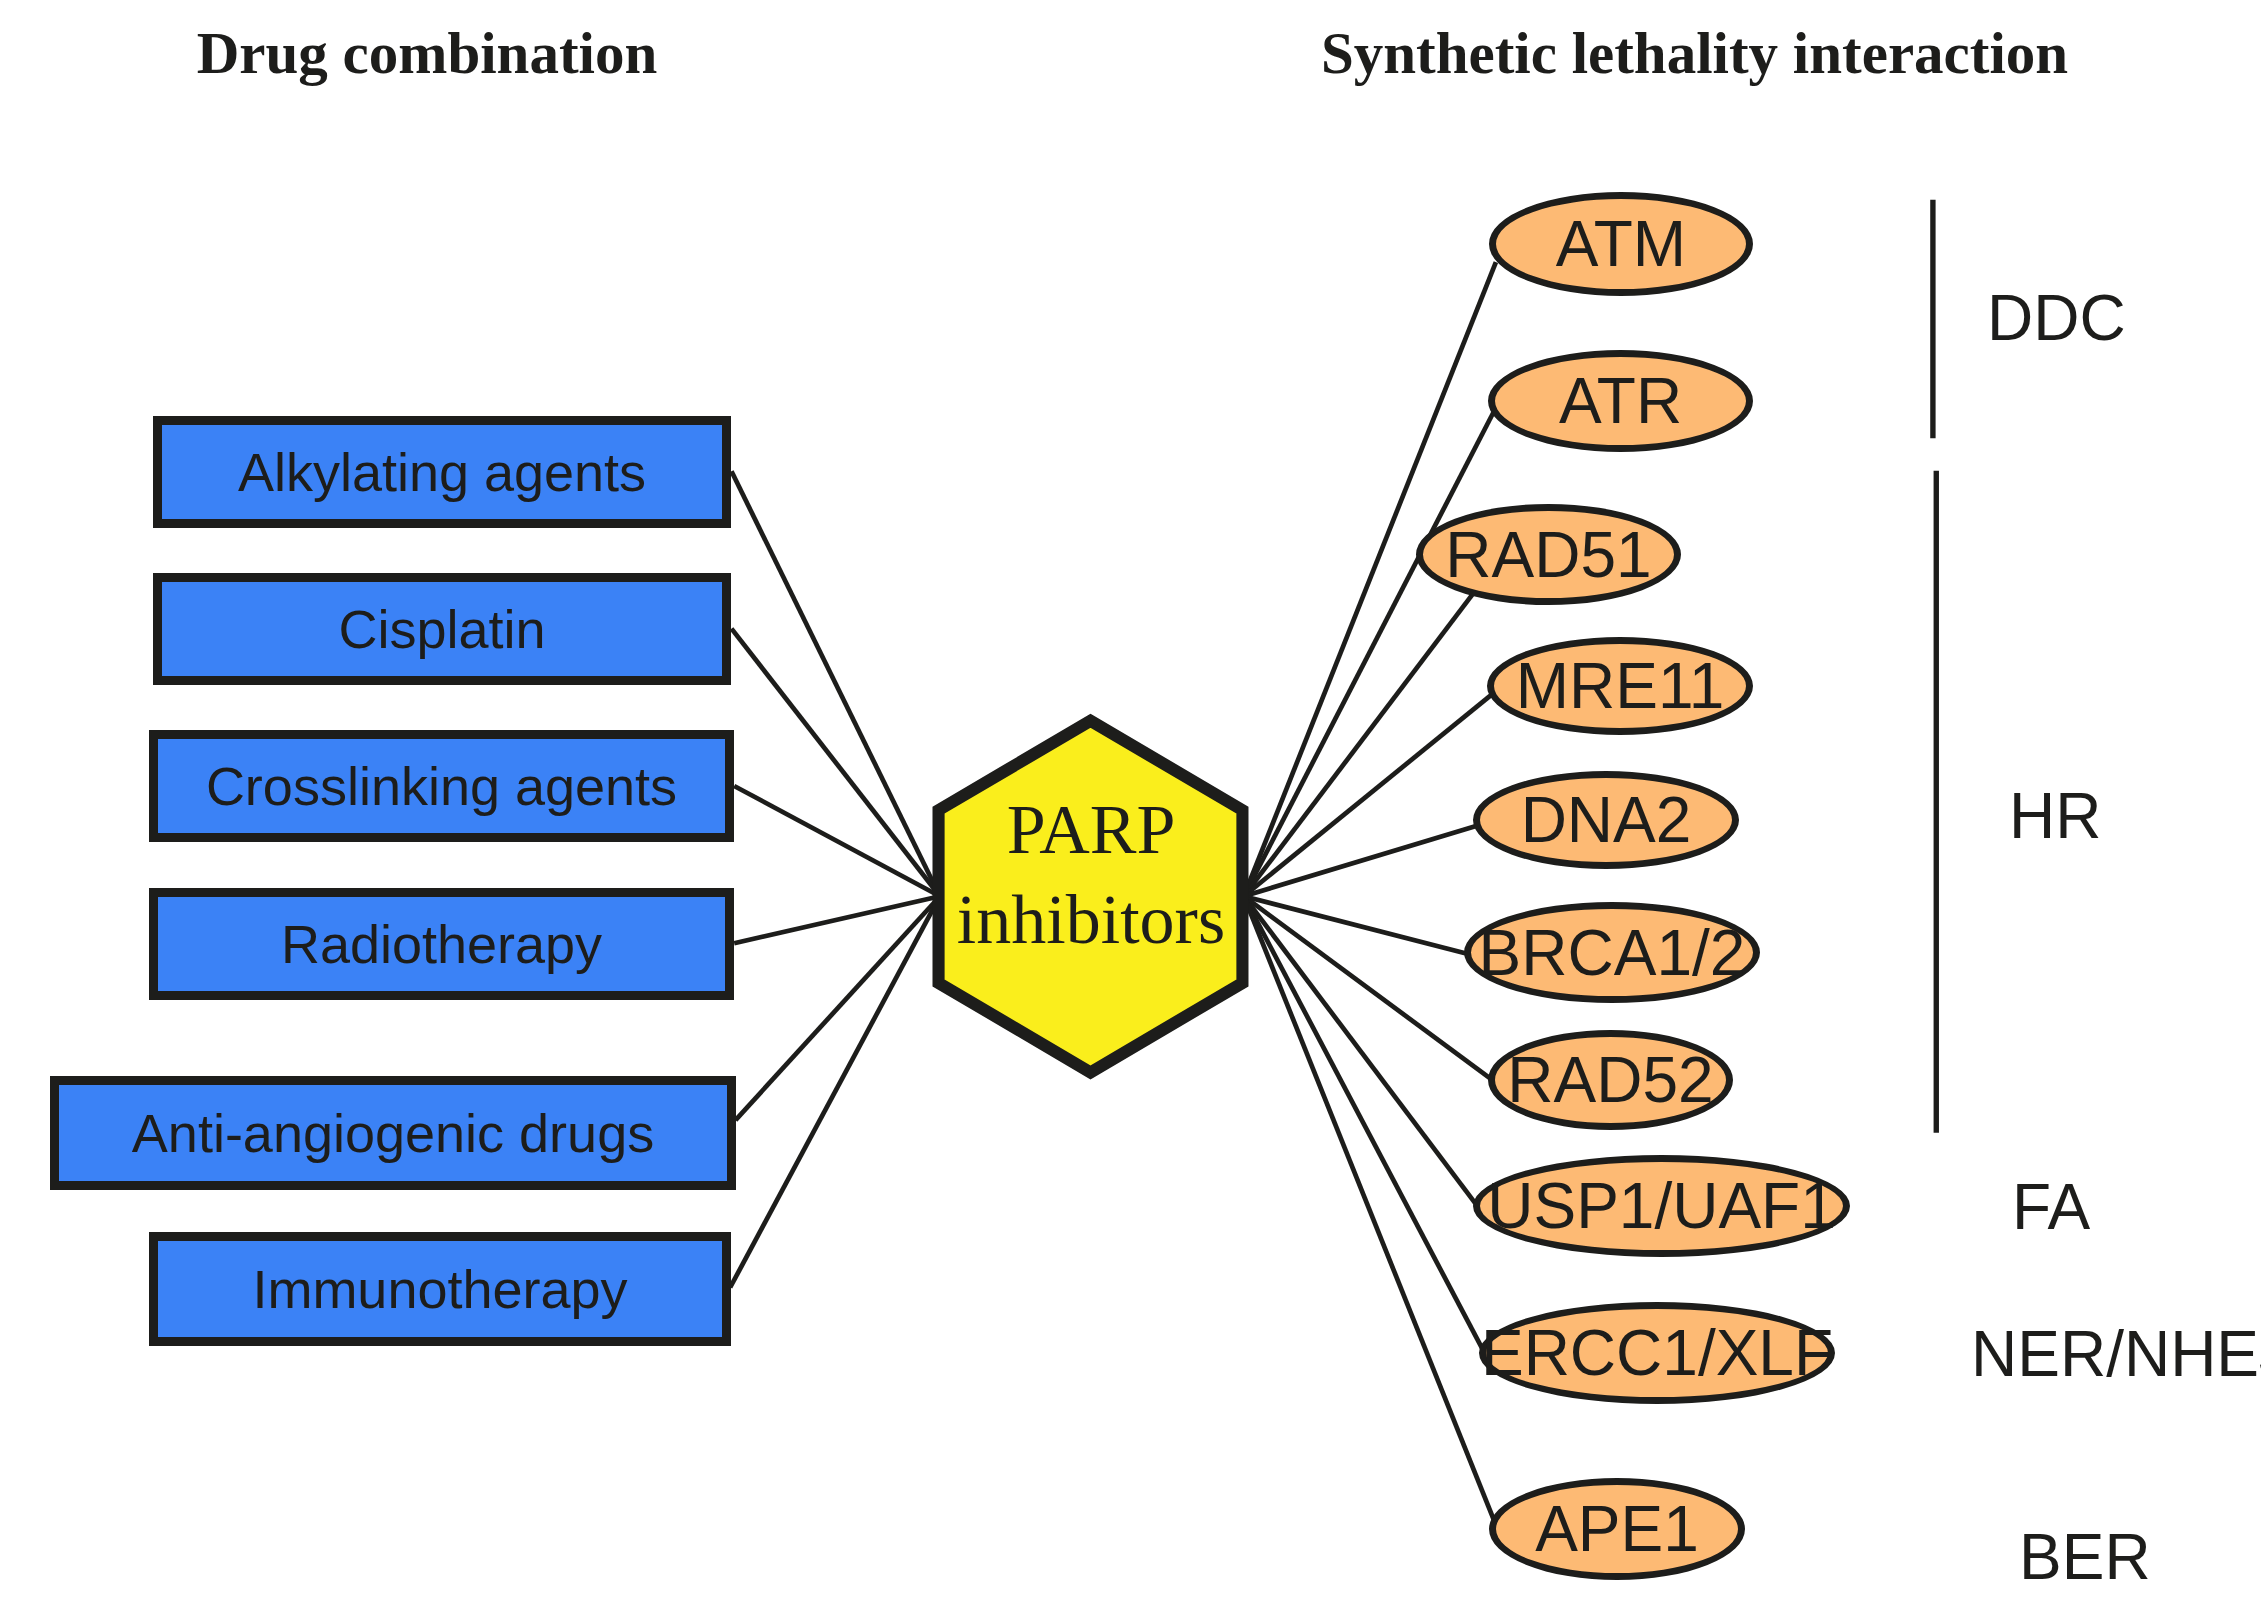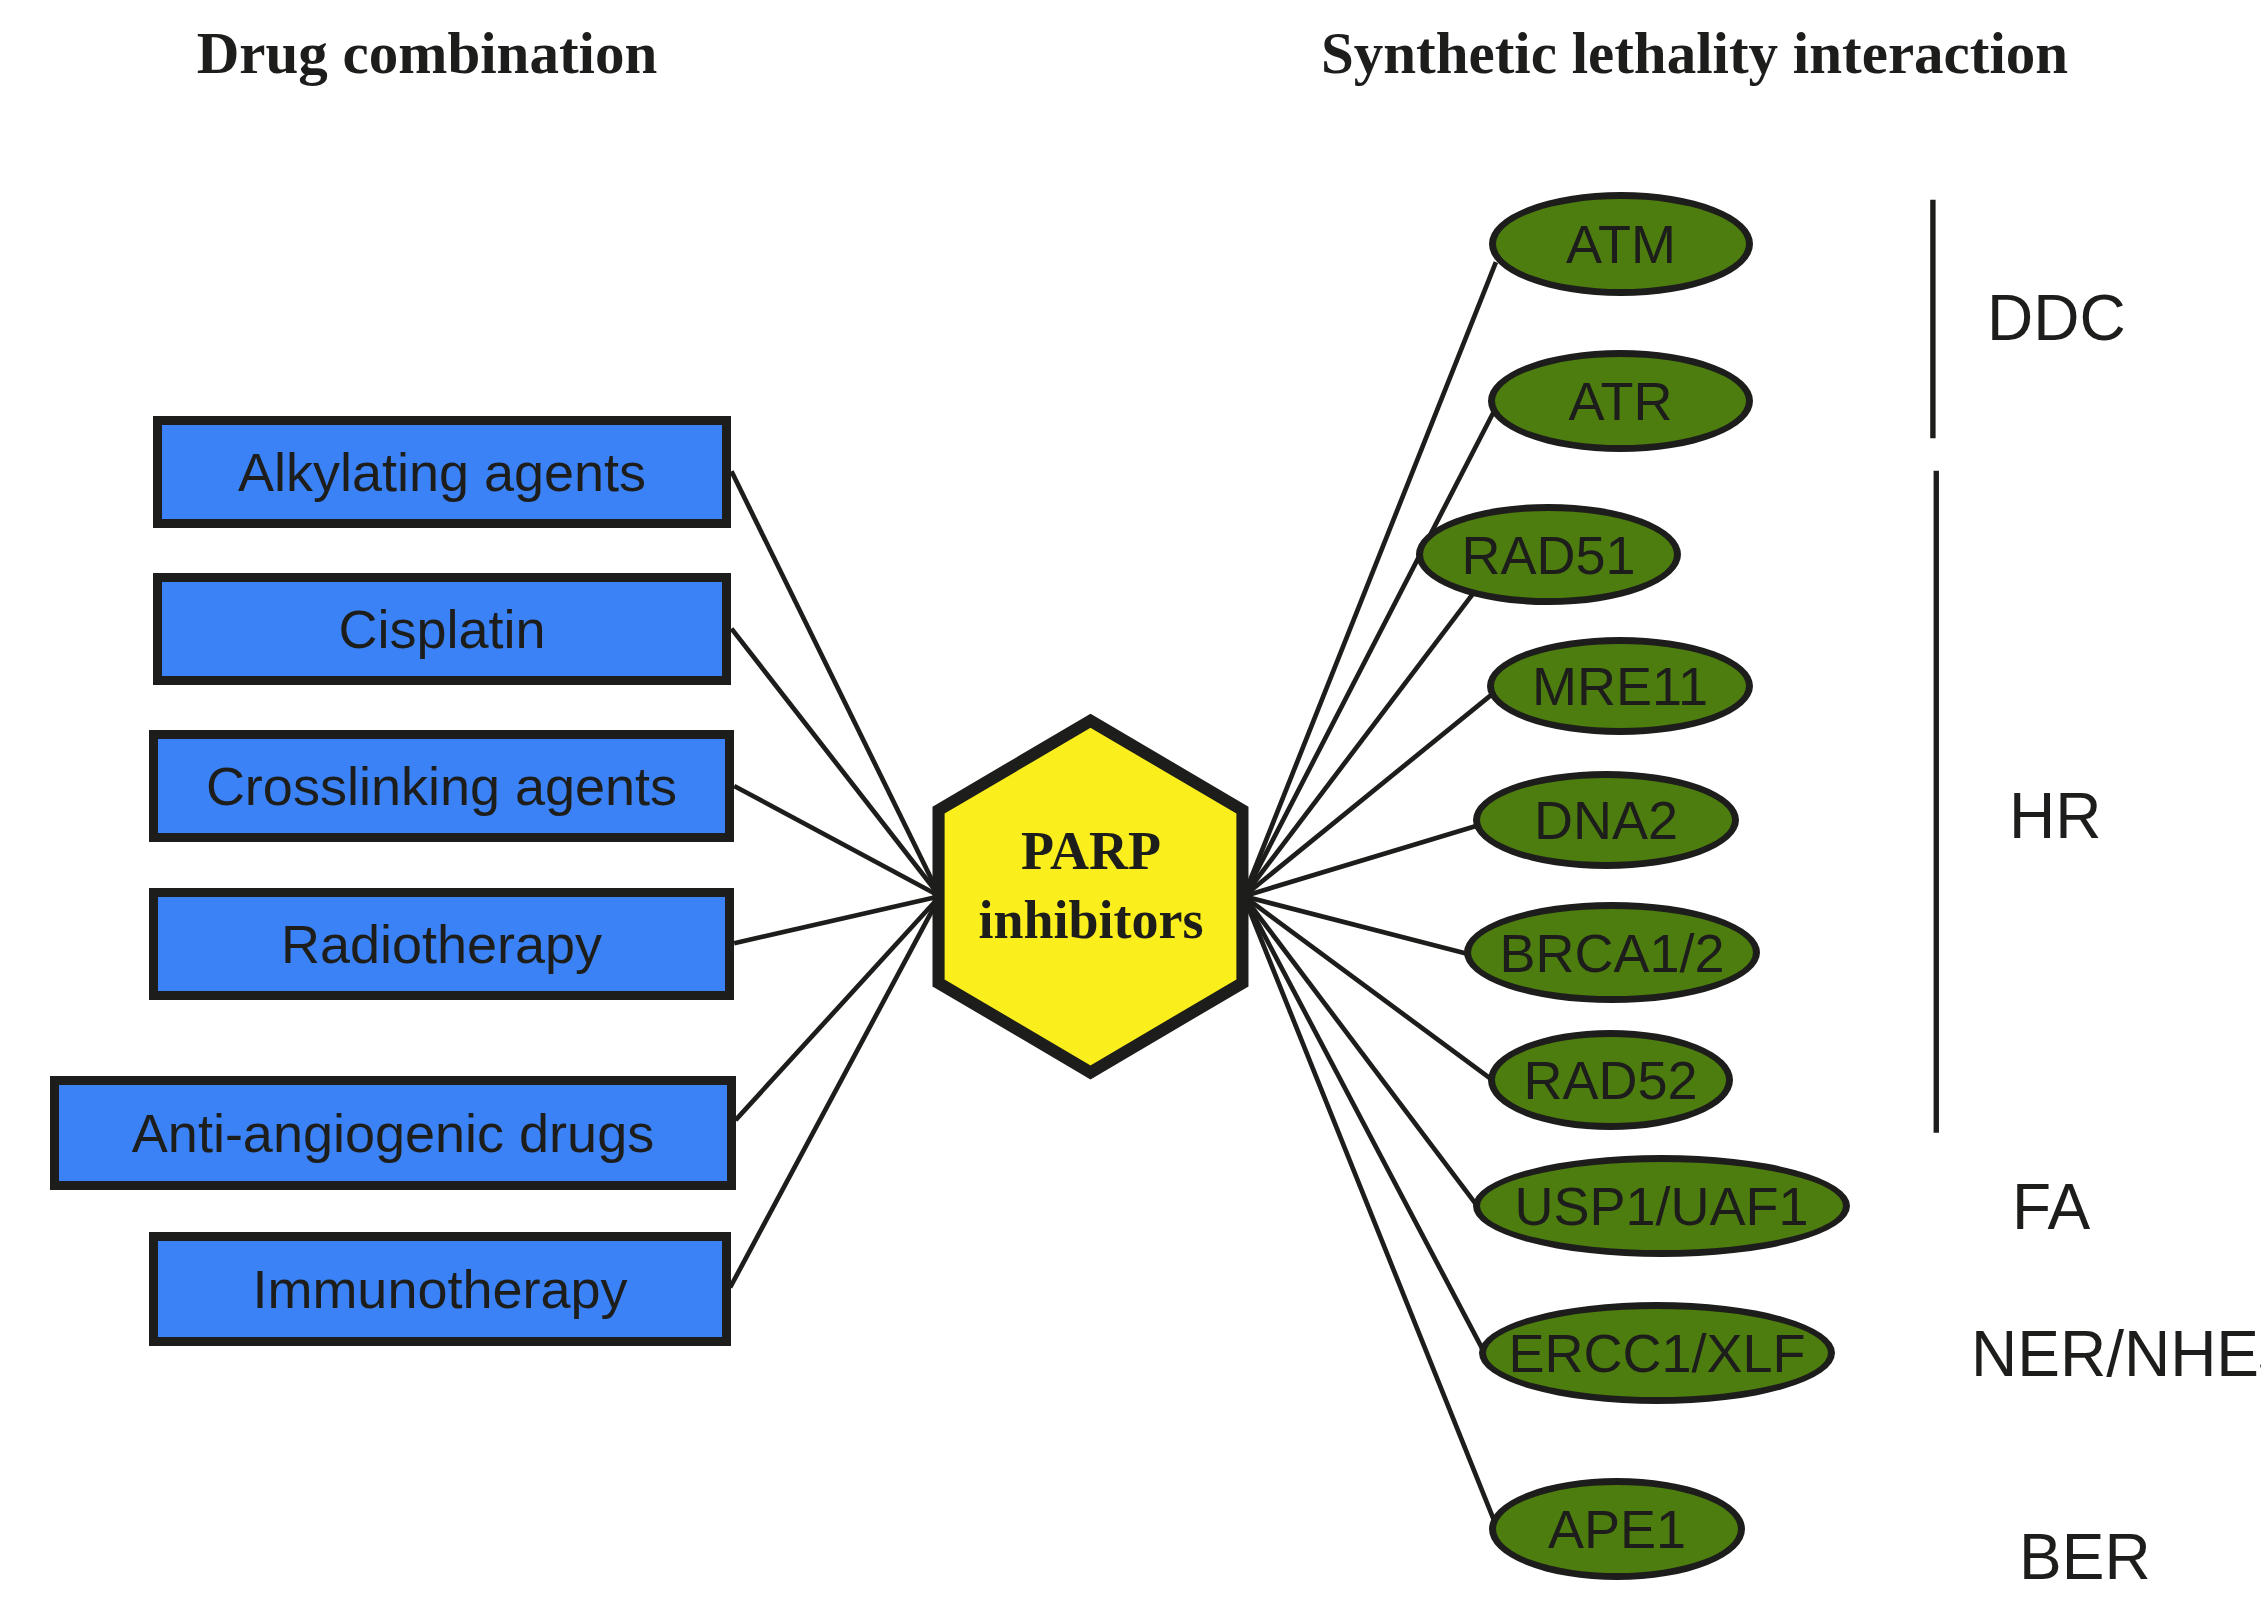--- a/index.html
+++ b/index.html
@@ -24,34 +24,34 @@
     position:absolute;
     background:#3b82f6;
     border:9.4px solid #1d1d1b;
     box-sizing:border-box;
     display:flex;align-items:center;justify-content:center;
     font-size:54px;color:#1d1d1b;
     white-space:nowrap;
   }
   .gene-ellipse{
     position:absolute;
-    background:#4d7c0f;
+    background:#fdba74;
     border:7.4px solid #1d1d1b;
     border-radius:50%;
     box-sizing:border-box;
     display:flex;align-items:center;justify-content:center;
-    font-size:54px;color:#1d1d1b;
+    font-size:64px;color:#1d1d1b;
     white-space:nowrap;
   }
   .hex-label{
     position:absolute;
     left:939px;top:785px;width:304px;height:202px;
-    display:flex;flex-direction:column;align-items:center;justify-content:center;
+    display:flex;flex-direction:column;align-items:center;
     font-family:"Liberation Serif", serif;
-    font-weight:bold;font-size:54px;line-height:1.28;color:#1d1d1b;
+    font-weight:normal;font-size:70px;line-height:1.28;color:#1d1d1b;
     text-align:center;
   }
   .pathway-label{
     position:absolute;
     font-size:64px;color:#1d1d1b;
     white-space:nowrap;
     display:flex;align-items:center;
     height:67px;
   }
 </style>

